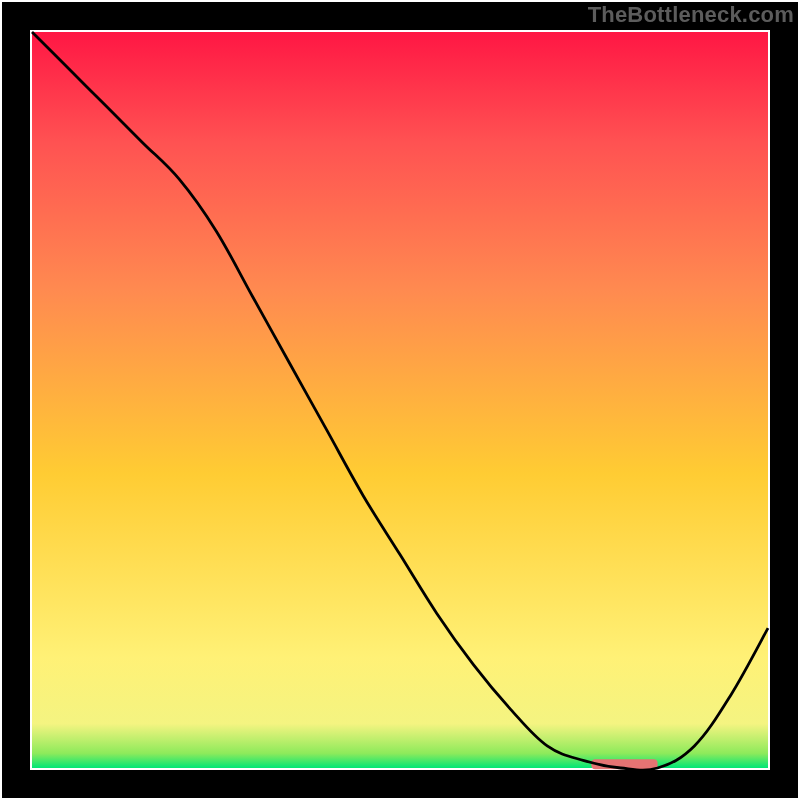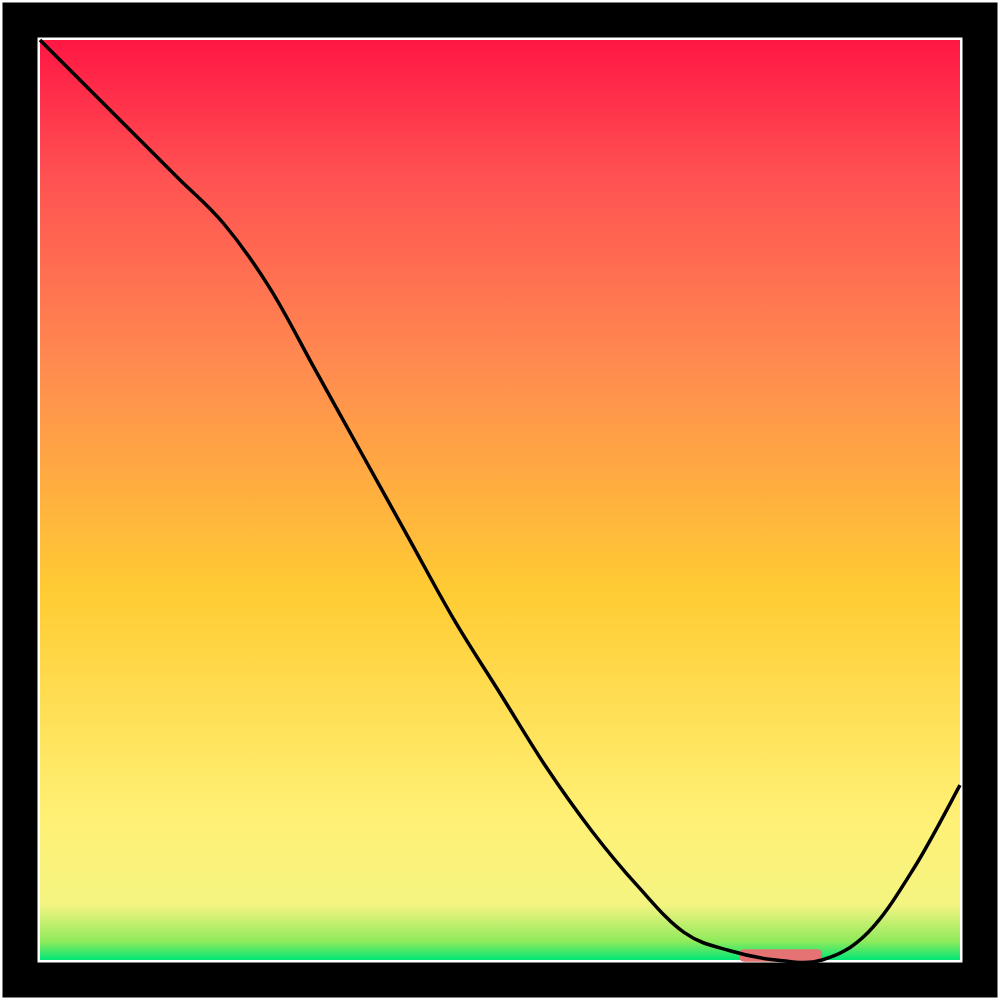--- a/index.html
+++ b/index.html
@@ -25,20 +25,21 @@
     letter-spacing: 0.2px;
   }
   svg {
     display: block;
   }
 </style>
 </head>
 <body>
 
 <div class="wrap">
+  <div class="watermark">TheBottleneck.com</div>
 
   <svg id="chart-svg" width="800" height="800" viewBox="0 0 800 800">
     <defs>
       <linearGradient id="bg-grad" x1="0" y1="1" x2="0" y2="0">
           <stop offset="0%" stop-color="#00e676"></stop>
           <stop offset="2%" stop-color="#8eea5b"></stop>
           <stop offset="6%" stop-color="#f4f481"></stop>
           <stop offset="15%" stop-color="#fff176"></stop>
           <stop offset="40%" stop-color="#ffcc33"></stop>
           <stop offset="65%" stop-color="#ff8a50"></stop>

